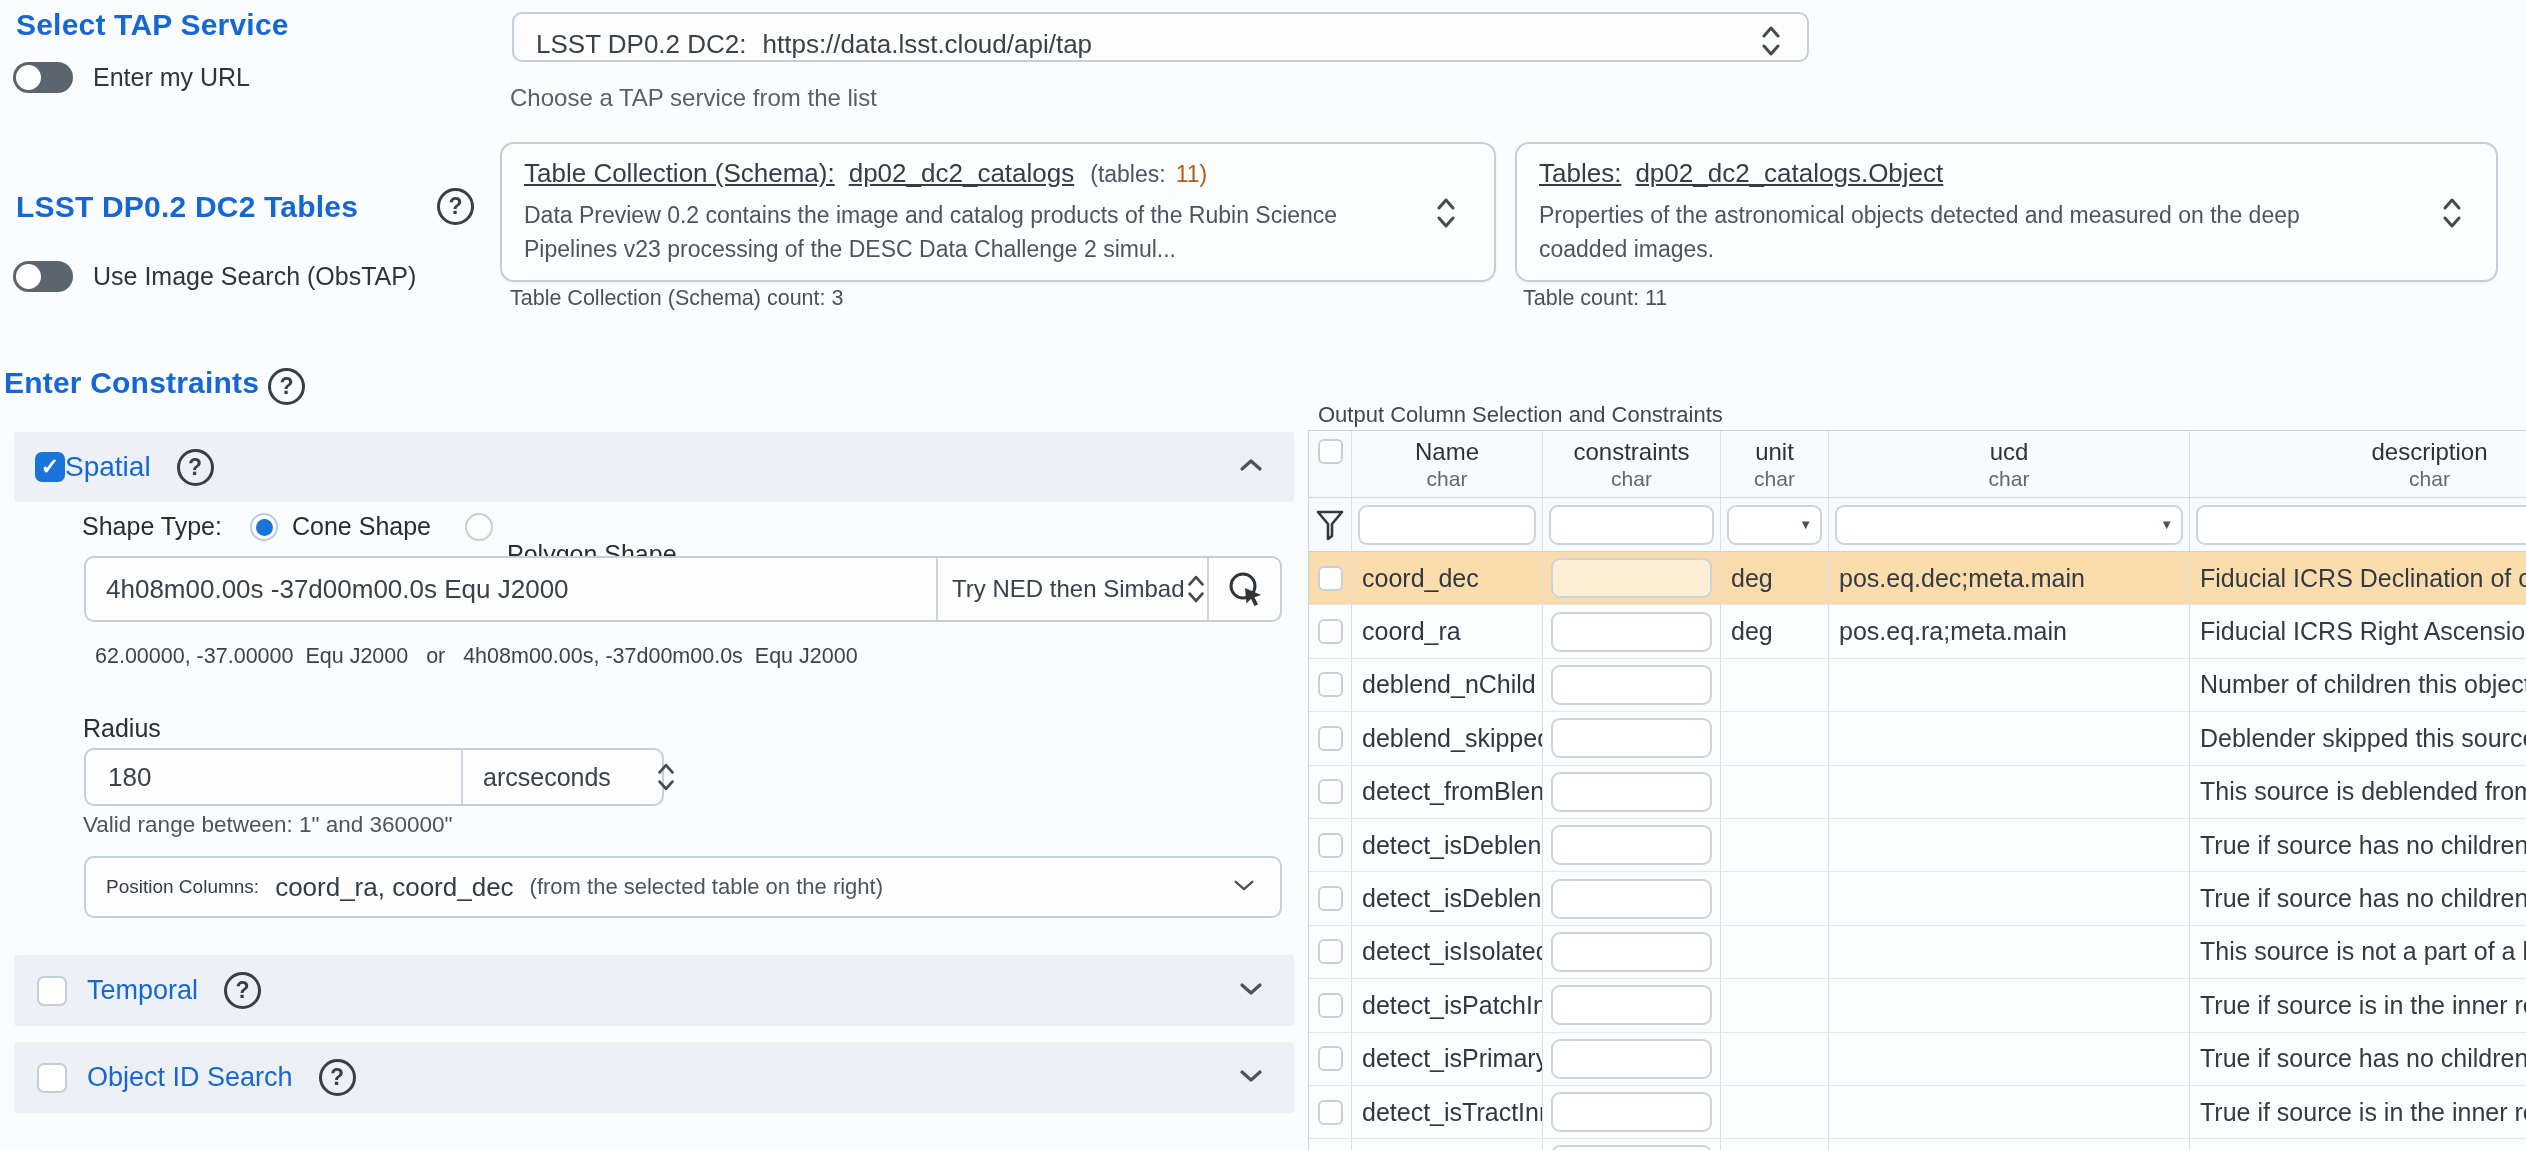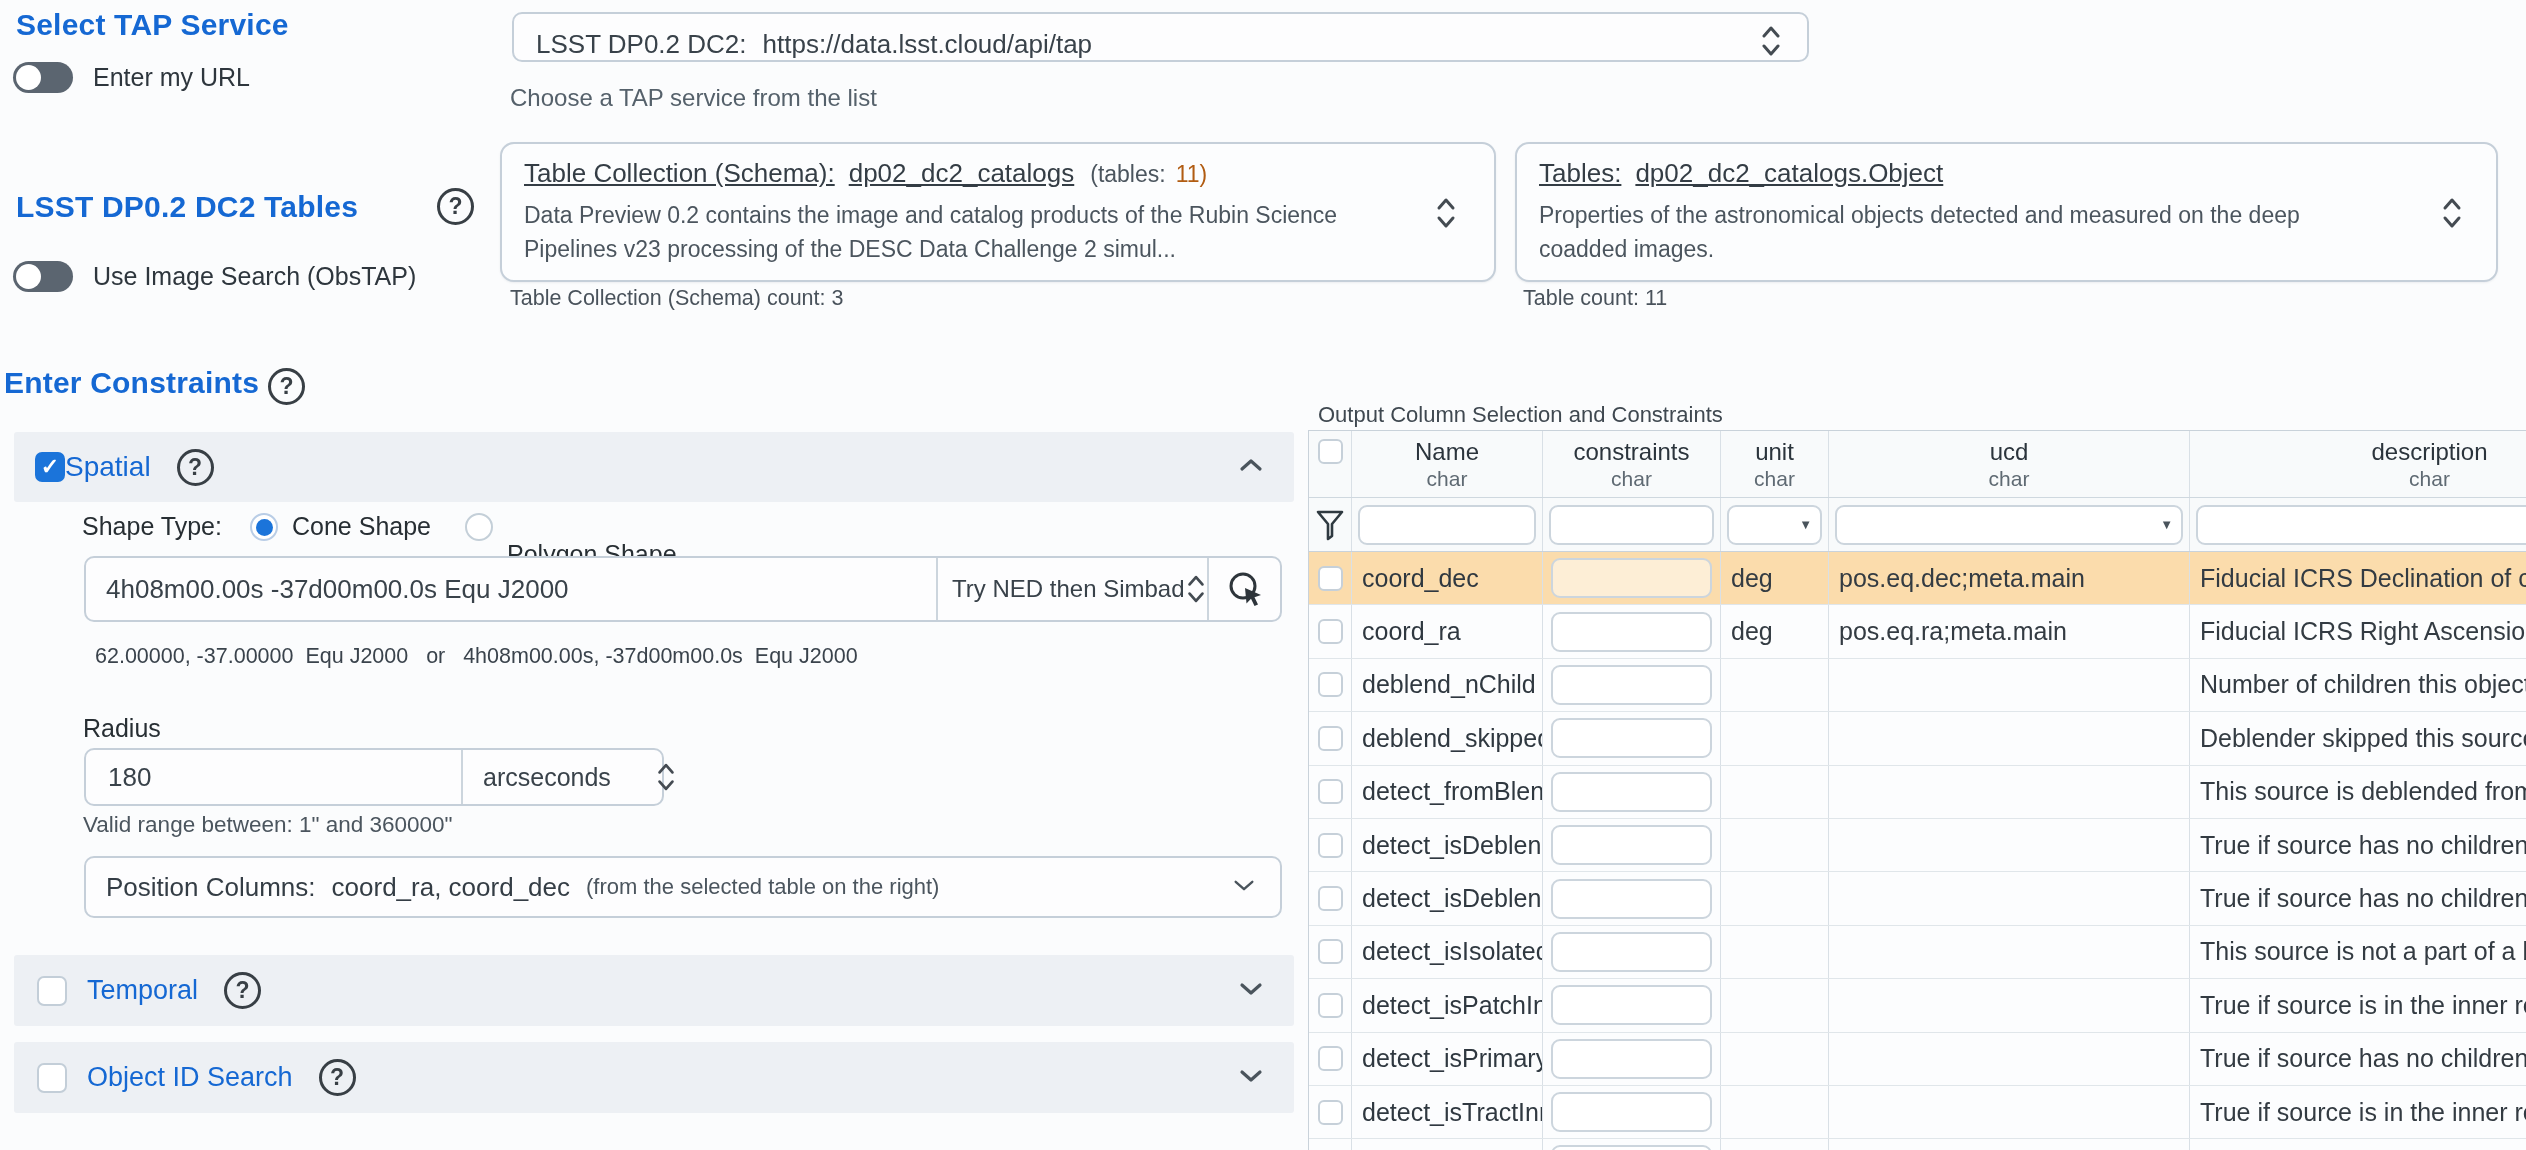--- a/index.html
+++ b/index.html
@@ -173,21 +173,21 @@
         <svg width="22" height="36" viewBox="0 0 24 38">
             <polyline points="5,14 12,6 19,14" fill="none" stroke="#444b52" stroke-width="3" stroke-linecap="round" stroke-linejoin="round"></polyline>
             <polyline points="5,24 12,32 19,24" fill="none" stroke="#444b52" stroke-width="3" stroke-linecap="round" stroke-linejoin="round"></polyline>
           </svg>
       </span>
     </div>
   </div>
   <div class="abs" style="left:83px;top:812px;font-size:22.5px;color:#4b555e;">Valid range between: 1" and 360000"</div>
 
   <div class="abs ctl" style="left:84px;top:856px;width:1198px;height:62px;display:flex;align-items:center;">
-    <span style="font-size:26px;color:#343d45;padding-left:20px;white-space:nowrap;">Position Columns:</span>
+    <span style="font-size:19px;color:#343d45;padding-left:20px;white-space:nowrap;">Position Columns:</span>
     <span style="font-size:26px;color:#343d45;margin-left:16px;white-space:nowrap;">coord_ra, coord_dec</span>
     <span style="font-size:22px;color:#4b555e;margin-left:16px;white-space:nowrap;">(from the selected table on the right)</span>
     <span style="margin-left:auto;margin-right:24px;">
       <svg width="24" height="15" viewBox="0 0 26 16">
           <polyline points="4,4 13,12 22,4" fill="none" stroke="#4a545c" stroke-width="2.6" stroke-linecap="round" stroke-linejoin="round"></polyline>
         </svg>
     </span>
   </div>
 
   <div class="abs bar" style="left:14px;top:955px;width:1280px;height:71px;">

